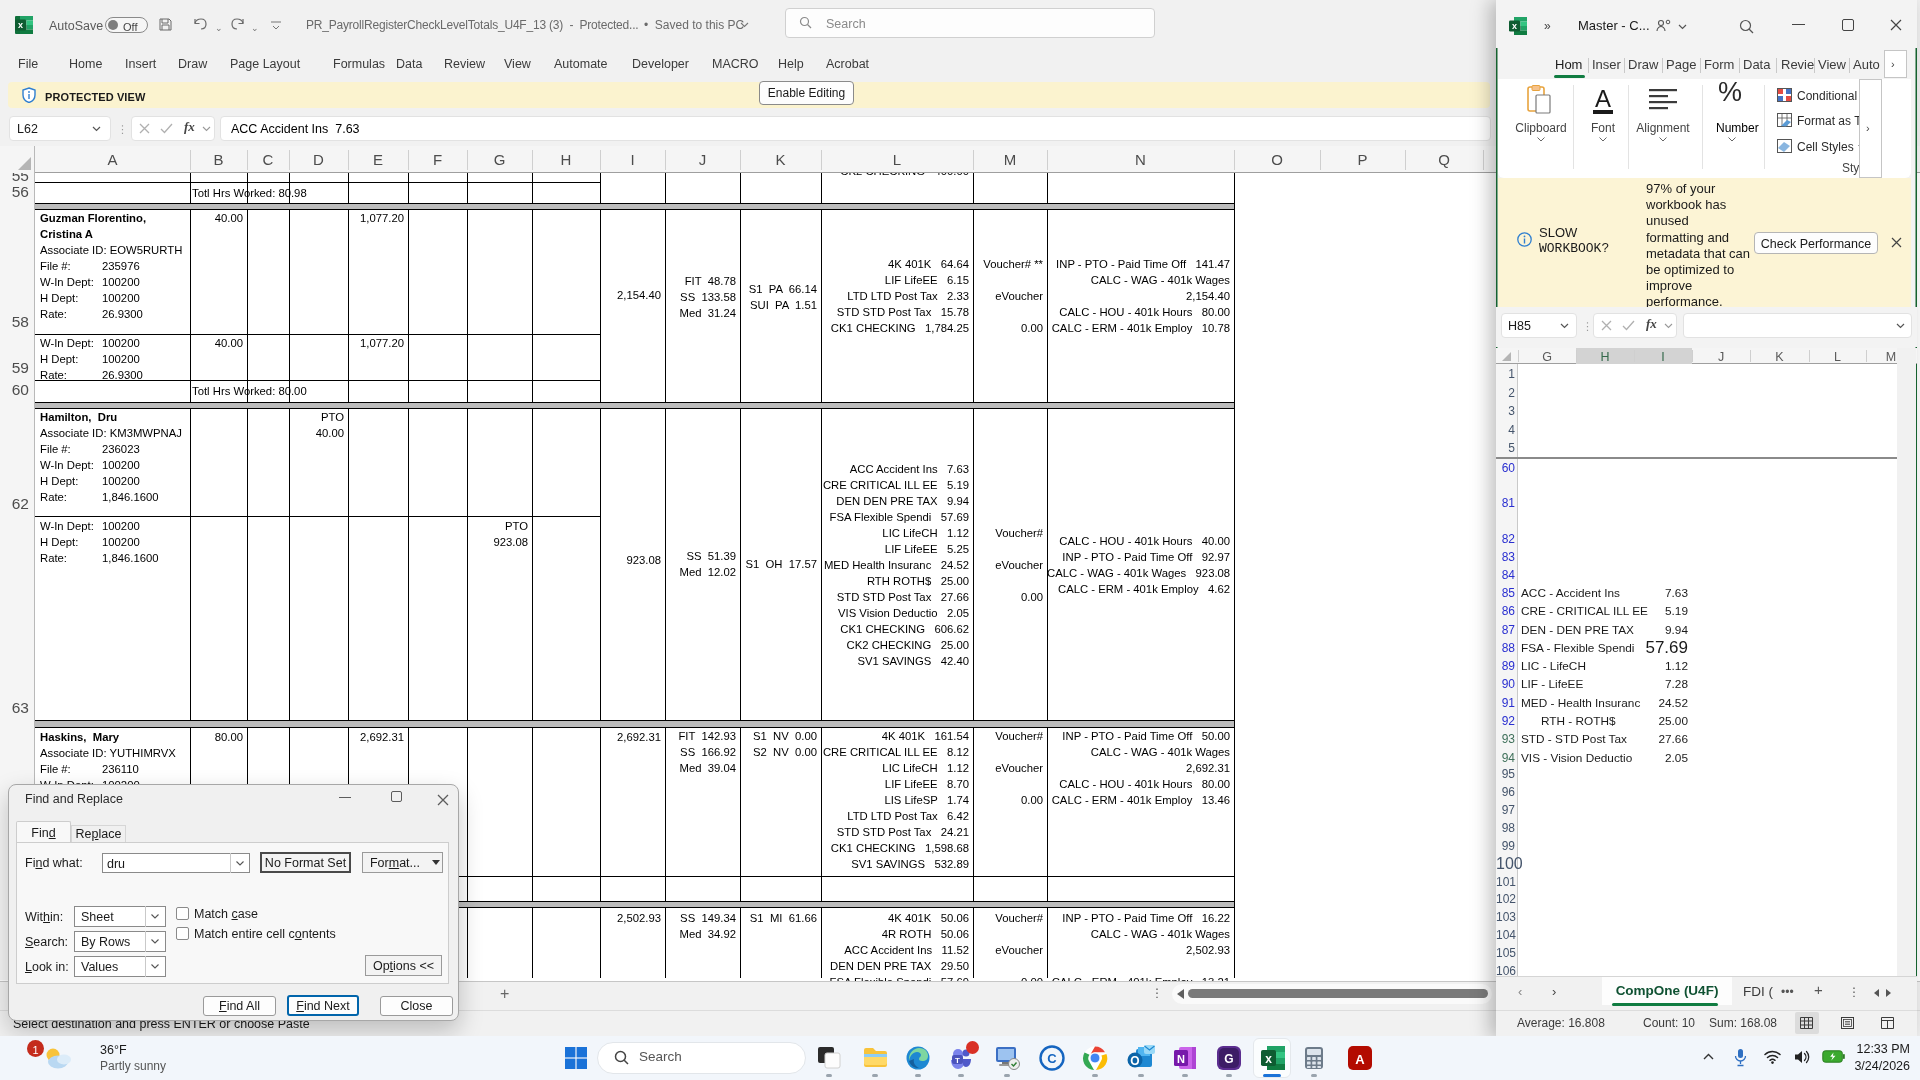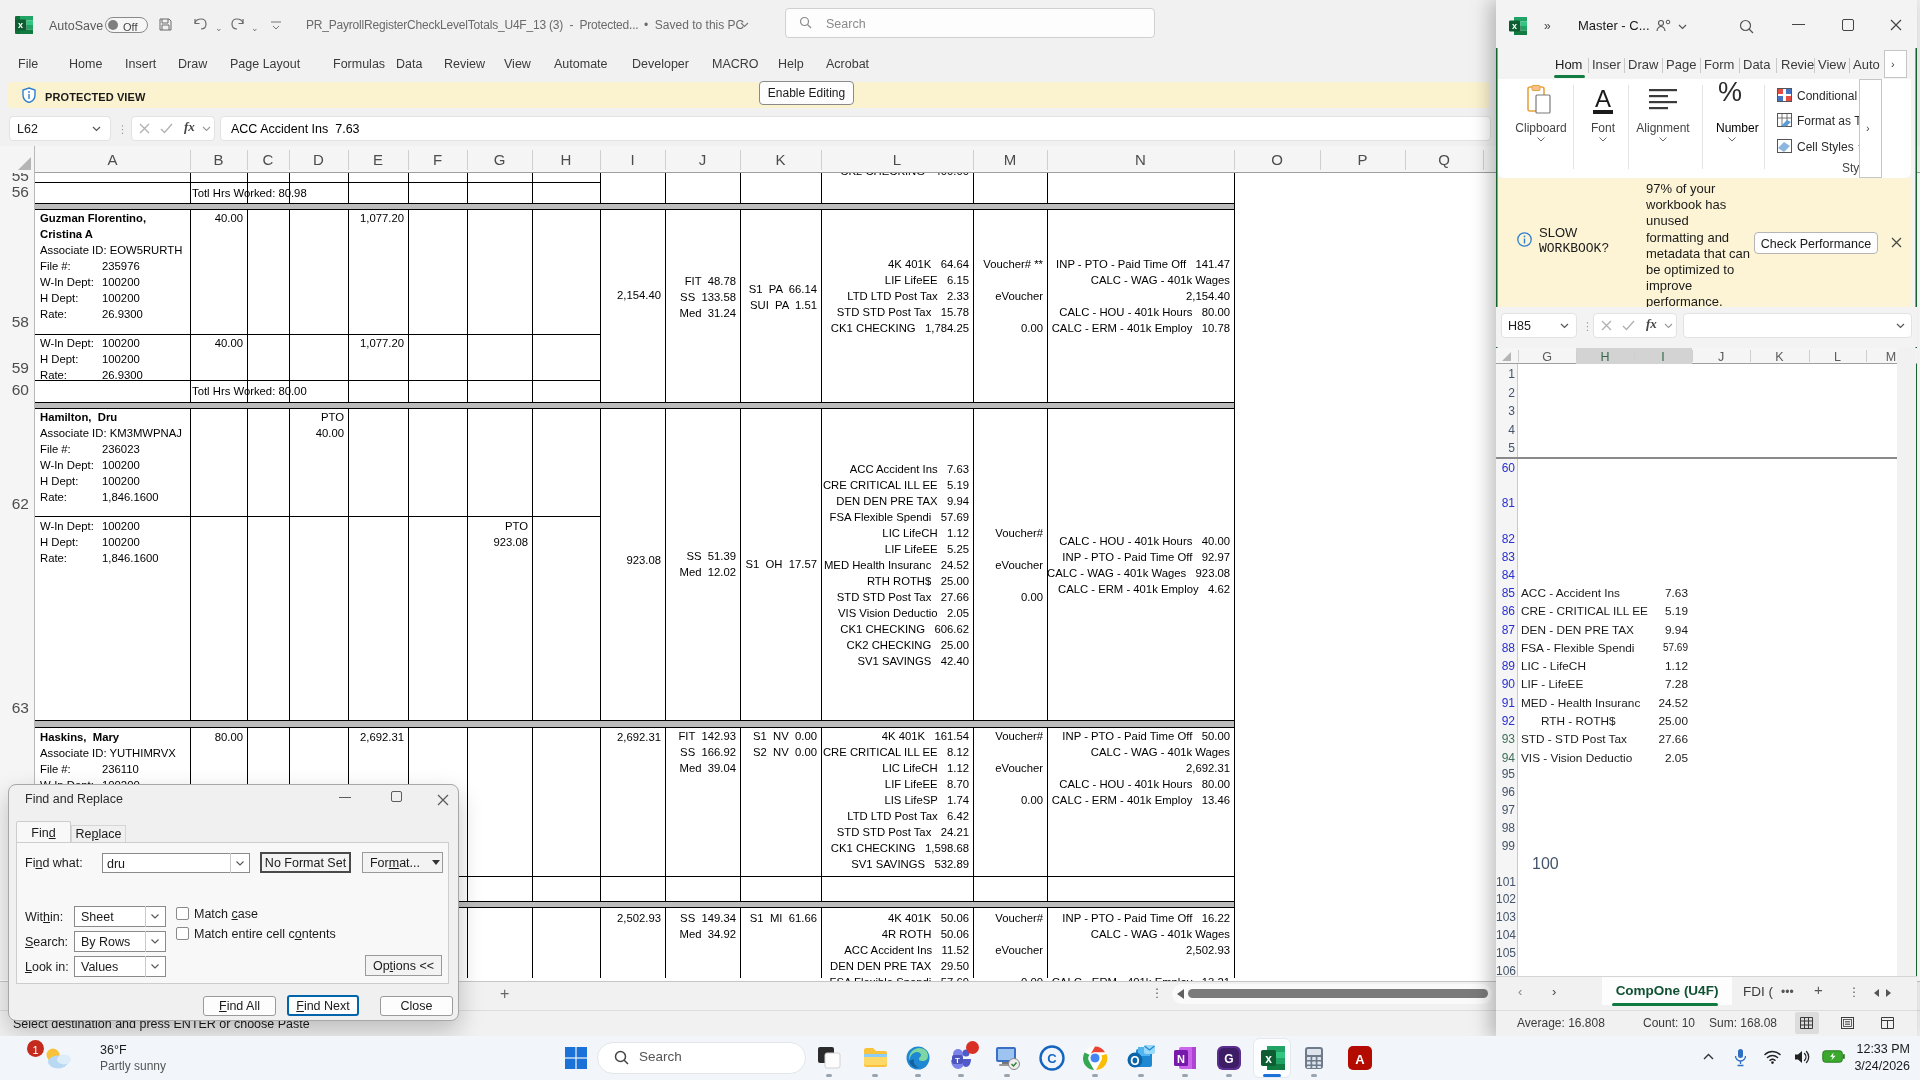--- a/index.html
+++ b/index.html
@@ -782,36 +782,36 @@
   <div class="t" style="left:0;top:676px;width:19px;text-align:right;font-size:12px;color:#2a2fd0;">90</div>
   <div class="t" style="left:0;top:695px;width:19px;text-align:right;font-size:12px;color:#2a2fd0;">91</div>
   <div class="t" style="left:0;top:713px;width:19px;text-align:right;font-size:12px;color:#2a2fd0;">92</div>
   <div class="t" style="left:0;top:731px;width:19px;text-align:right;font-size:12px;color:#3f705a;">93</div>
   <div class="t" style="left:0;top:750px;width:19px;text-align:right;font-size:12px;color:#3f705a;">94</div>
   <div class="t" style="left:0;top:766px;width:19px;text-align:right;font-size:12px;color:#44546b;">95</div>
   <div class="t" style="left:0;top:784px;width:19px;text-align:right;font-size:12px;color:#44546b;">96</div>
   <div class="t" style="left:0;top:802px;width:19px;text-align:right;font-size:12px;color:#44546b;">97</div>
   <div class="t" style="left:0;top:820px;width:19px;text-align:right;font-size:12px;color:#44546b;">98</div>
   <div class="t" style="left:0;top:838px;width:19px;text-align:right;font-size:12px;color:#44546b;">99</div>
-  <div class="t" style="left:0;top:856px;width:18px;text-align:right;font-size:16px;color:#44546b;padding-left:36px;">100</div>
+  <div class="t" style="left:0;top:856px;width:18px;text-align:right;font-size:16px;color:#44546b;">100</div>
   <div class="t" style="left:0;top:874px;width:19px;text-align:right;font-size:12px;color:#44546b;">101</div>
   <div class="t" style="left:0;top:891px;width:19px;text-align:right;font-size:12px;color:#44546b;">102</div>
   <div class="t" style="left:0;top:909px;width:19px;text-align:right;font-size:12px;color:#44546b;">103</div>
   <div class="t" style="left:0;top:927px;width:19px;text-align:right;font-size:12px;color:#44546b;">104</div>
   <div class="t" style="left:0;top:945px;width:19px;text-align:right;font-size:12px;color:#44546b;">105</div>
   <div class="t" style="left:0;top:963px;width:19px;text-align:right;font-size:12px;color:#44546b;">106</div>
 
   <div class="t" style="left:25px;top:585px;font-size:11.8px;color:#1a1a1a;">ACC - Accident Ins</div>
   <div class="t tr" style="left:138px;top:585px;width:54px;font-size:11.8px;color:#1a1a1a;">7.63</div>
   <div class="t" style="left:25px;top:603px;font-size:11.8px;color:#1a1a1a;">CRE - CRITICAL ILL EE</div>
   <div class="t tr" style="left:138px;top:603px;width:54px;font-size:11.8px;color:#1a1a1a;">5.19</div>
   <div class="t" style="left:25px;top:622px;font-size:11.8px;color:#1a1a1a;">DEN - DEN PRE TAX</div>
   <div class="t tr" style="left:138px;top:622px;width:54px;font-size:11.8px;color:#1a1a1a;">9.94</div>
   <div class="t" style="left:25px;top:640px;font-size:11.8px;color:#1a1a1a;">FSA - Flexible Spendi</div>
-  <div class="t tr" style="left:138px;top:640px;width:54px;font-size:10px;color:#1a1a1a;">57.69</div>
+  <div class="t tr" style="left:138px;top:640px;width:54px;font-size:17px;color:#1a1a1a;">57.69</div>
   <div class="t" style="left:25px;top:658px;font-size:11.8px;color:#1a1a1a;">LIC - LifeCH</div>
   <div class="t tr" style="left:138px;top:658px;width:54px;font-size:11.8px;color:#1a1a1a;">1.12</div>
   <div class="t" style="left:25px;top:676px;font-size:11.8px;color:#1a1a1a;">LIF - LifeEE</div>
   <div class="t tr" style="left:138px;top:676px;width:54px;font-size:11.8px;color:#1a1a1a;">7.28</div>
   <div class="t" style="left:25px;top:695px;font-size:11.8px;color:#1a1a1a;">MED - Health Insuranc</div>
   <div class="t tr" style="left:138px;top:695px;width:54px;font-size:11.8px;color:#1a1a1a;">24.52</div>
   <div class="t" style="left:25px;top:713px;font-size:11.8px;color:#1a1a1a;margin-left:20px;">RTH - ROTH$</div>
   <div class="t tr" style="left:138px;top:713px;width:54px;font-size:11.8px;color:#1a1a1a;">25.00</div>
   <div class="t" style="left:25px;top:731px;font-size:11.8px;color:#1a1a1a;">STD - STD Post Tax</div>
   <div class="t tr" style="left:138px;top:731px;width:54px;font-size:11.8px;color:#1a1a1a;">27.66</div>

